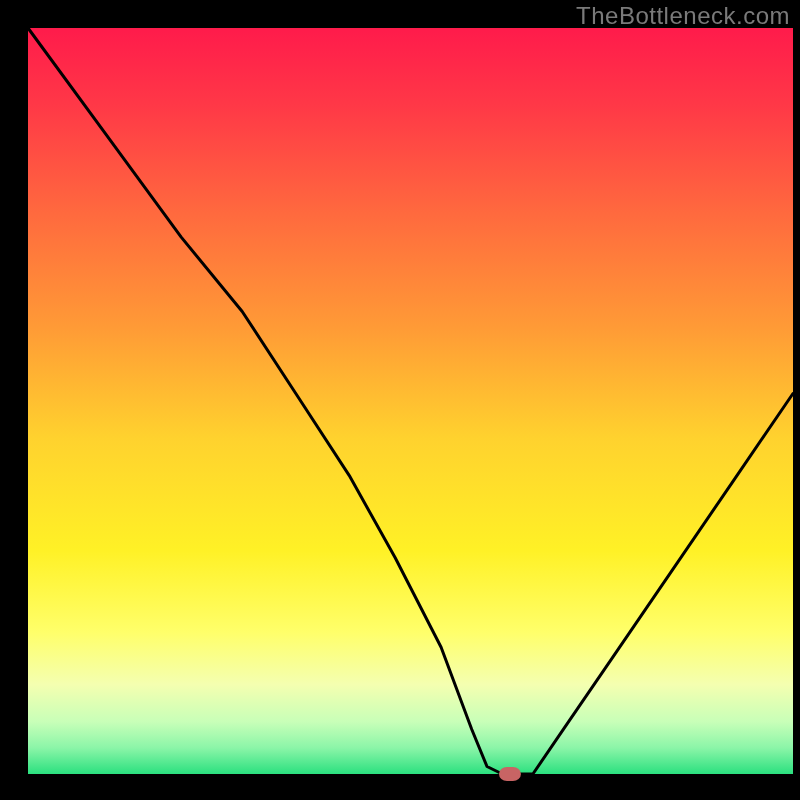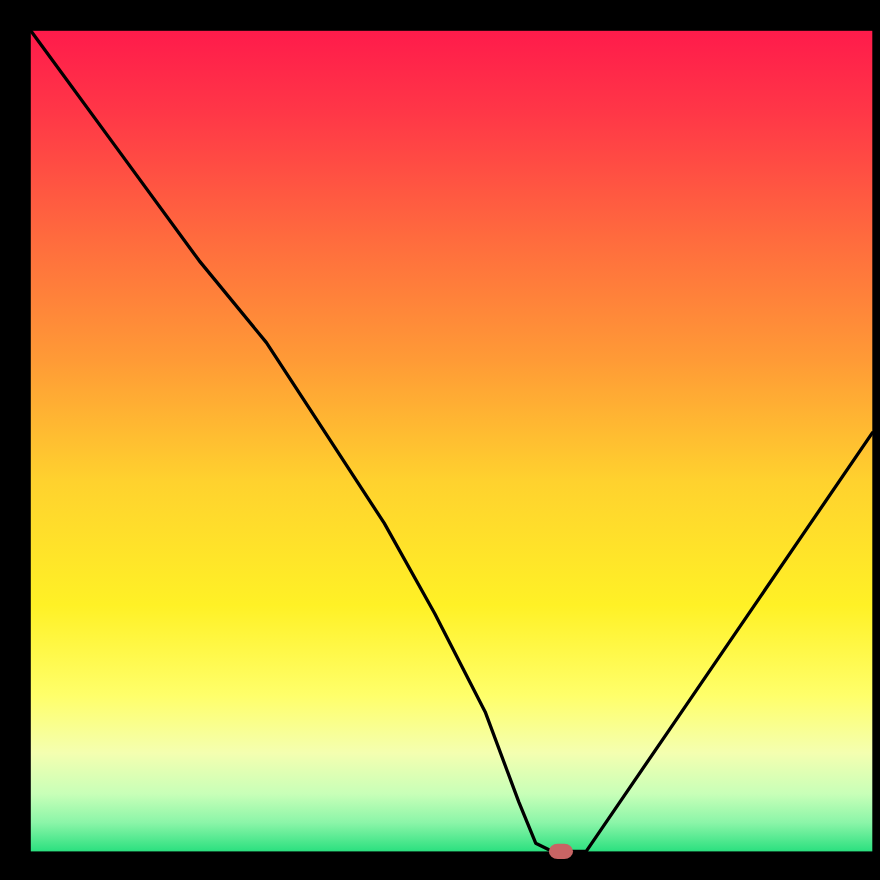--- a/index.html
+++ b/index.html
@@ -30,20 +30,21 @@
   svg {
     position: absolute;
     top: 0;
     left: 0;
   }
 </style>
 </head>
 <body>
 
 <div class="frame">
+  <div class="watermark">TheBottleneck.com</div>
 
   <svg id="chart-svg" width="800" height="800" viewBox="0 0 800 800">
     <defs>
       <linearGradient id="bg-grad" x1="0" y1="0" x2="0" y2="1">
           <stop offset="0%" stop-color="#ff1b4b"></stop>
           <stop offset="10%" stop-color="#ff3747"></stop>
           <stop offset="25%" stop-color="#ff6a3e"></stop>
           <stop offset="40%" stop-color="#ff9a36"></stop>
           <stop offset="55.00000000000001%" stop-color="#ffd22e"></stop>
           <stop offset="70%" stop-color="#fff126"></stop>

